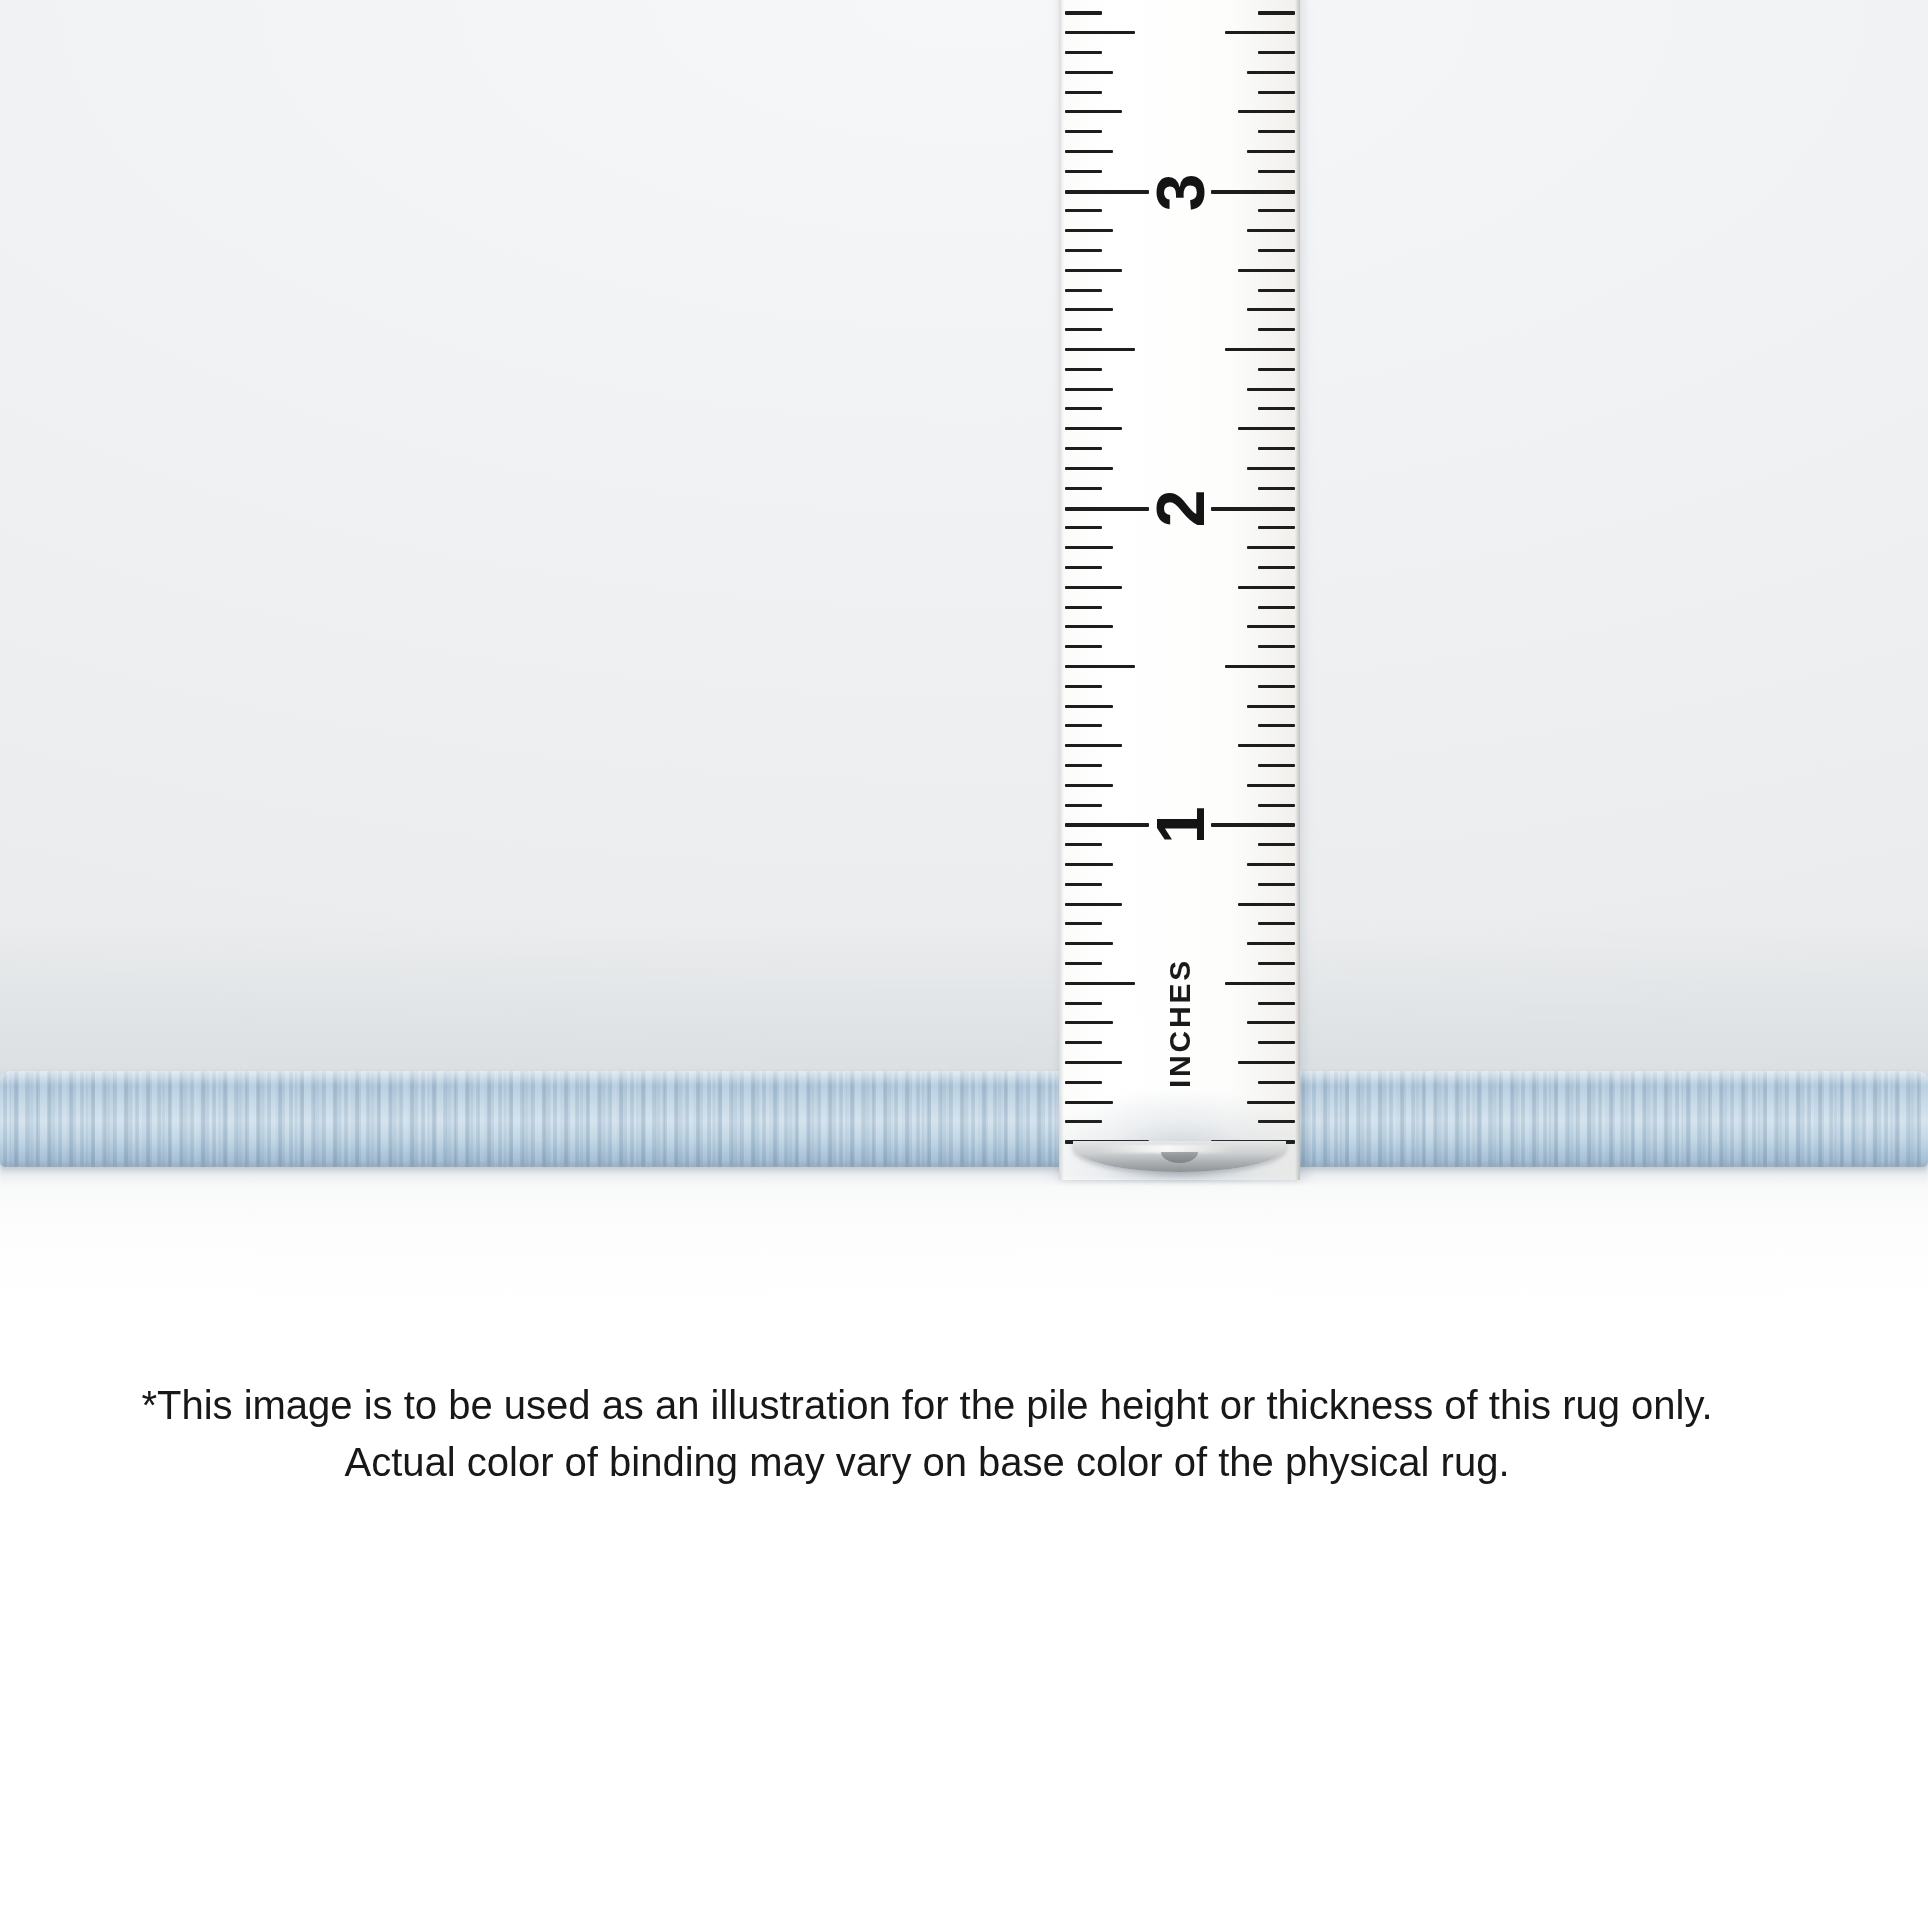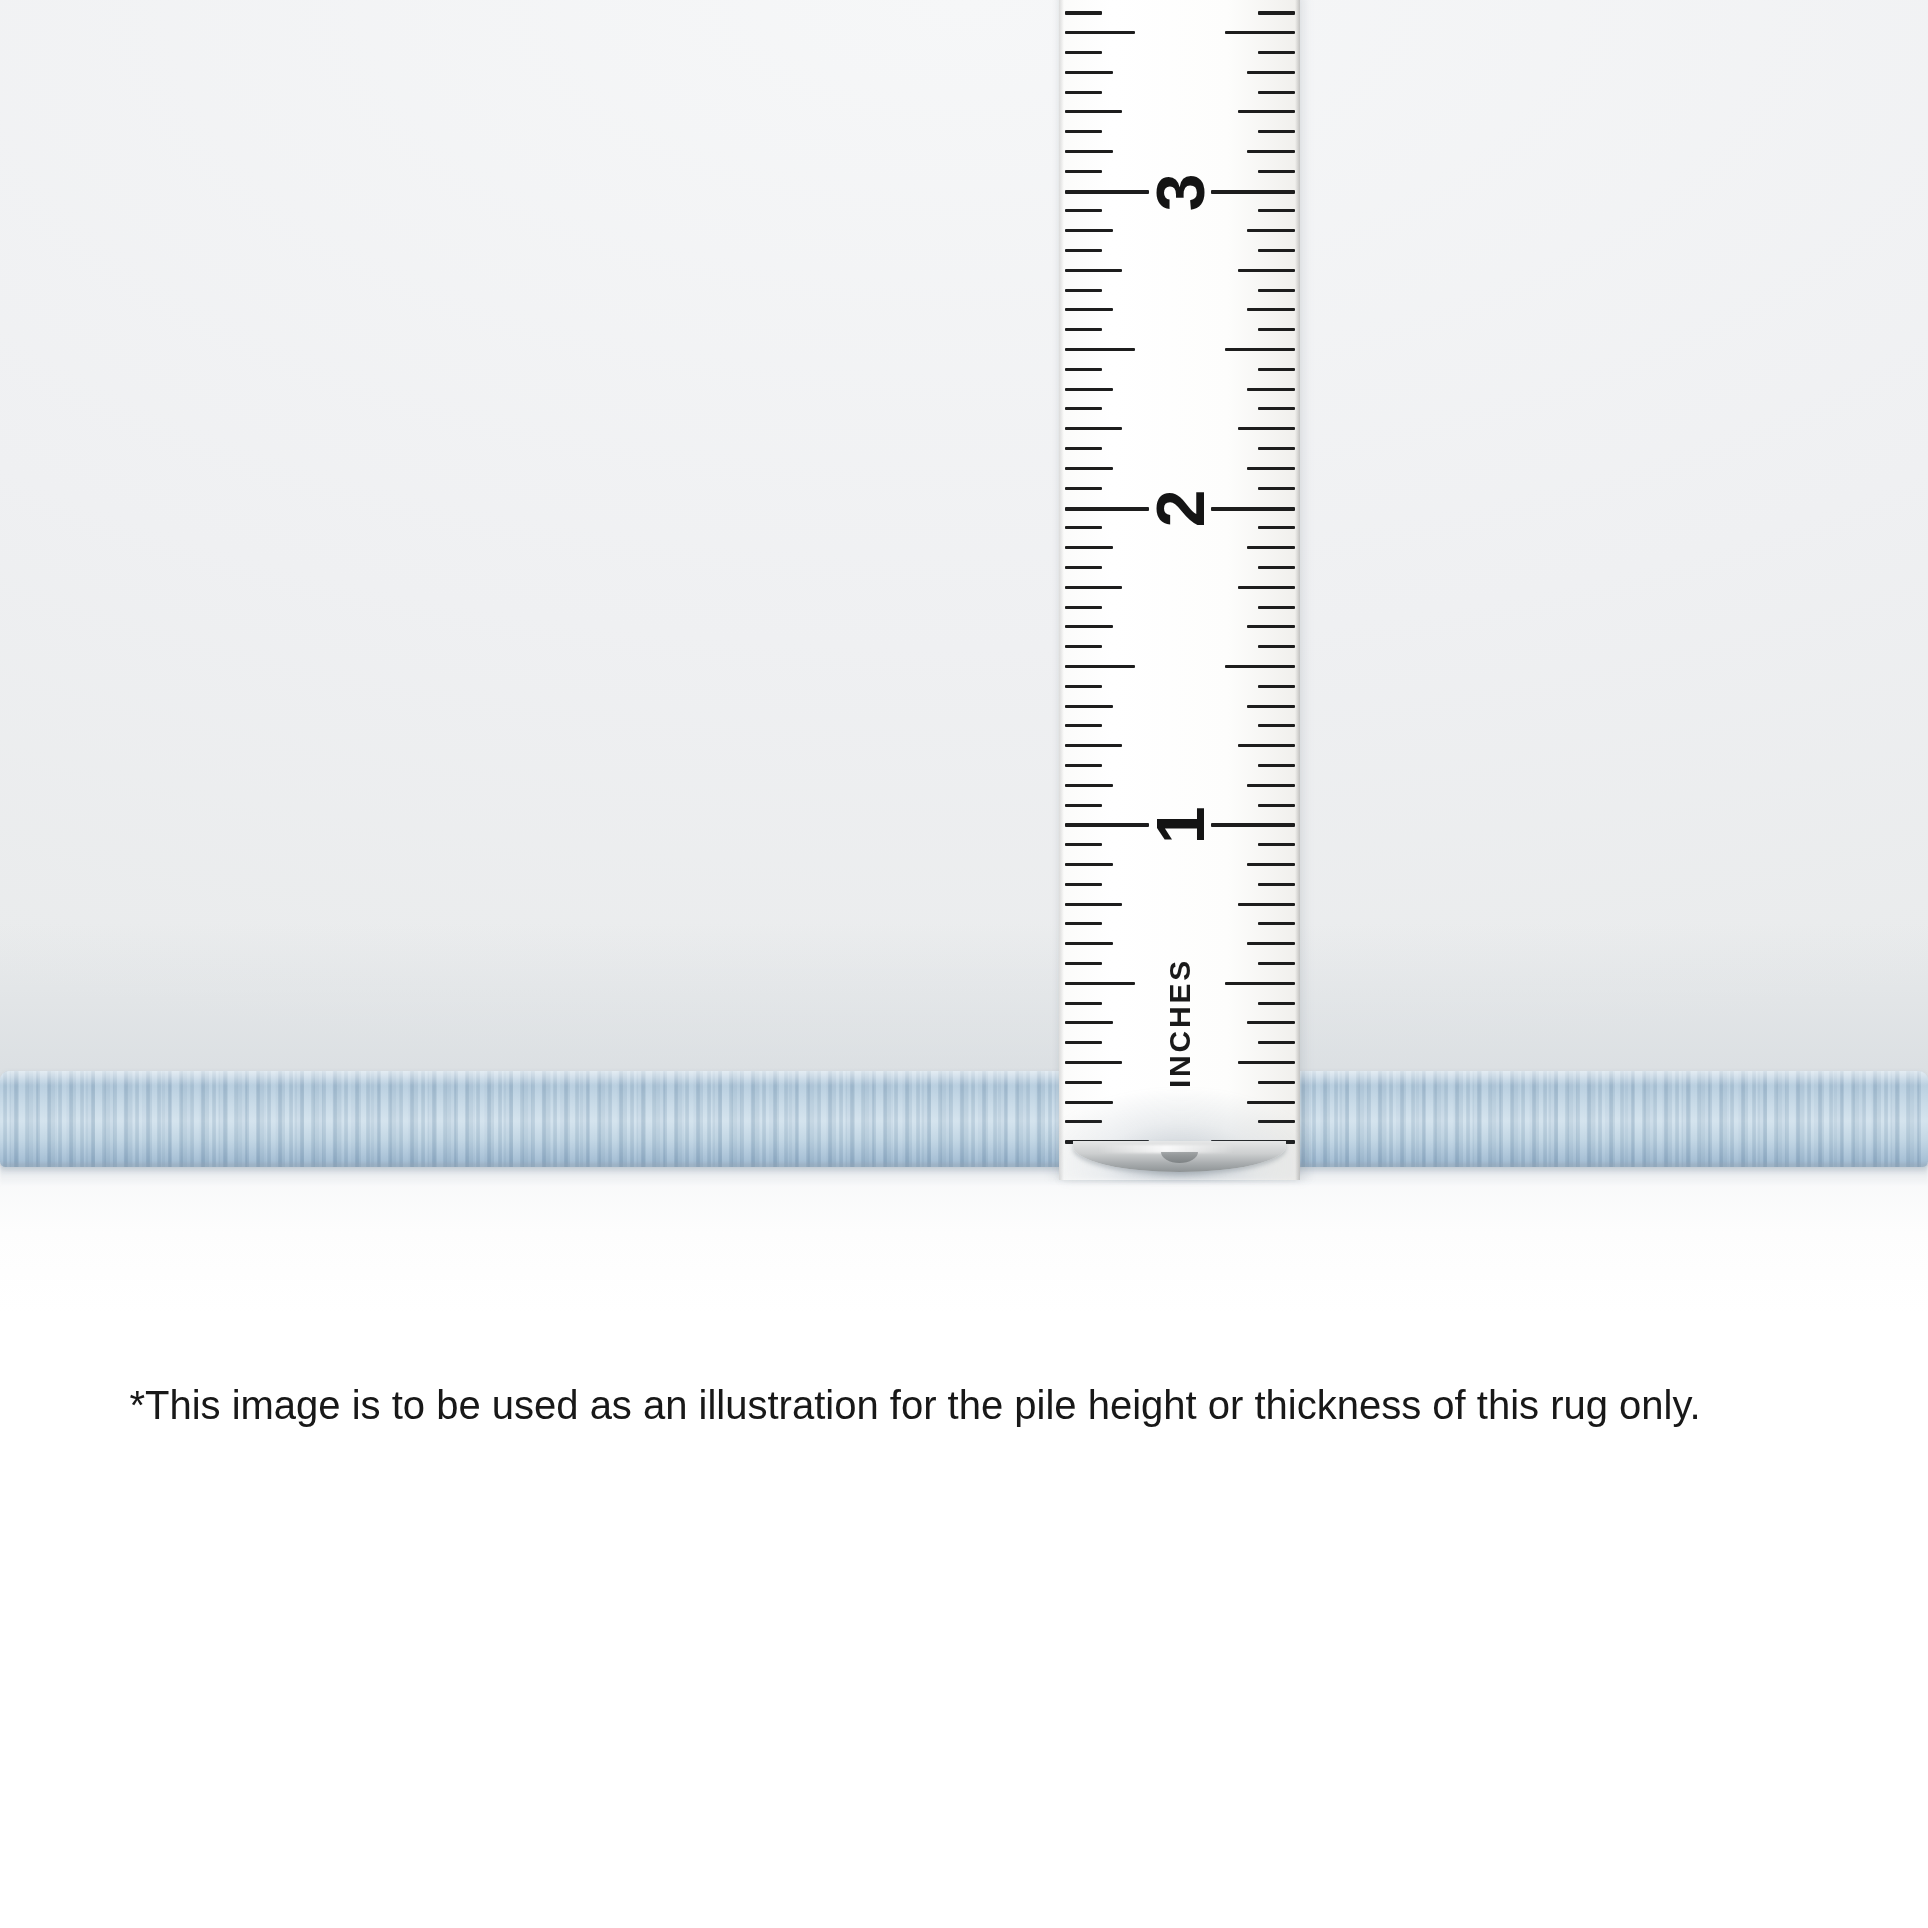--- a/index.html
+++ b/index.html
@@ -233,21 +233,21 @@
     top: 1071px;
     width: 266px;
     height: 110px;
     background: radial-gradient(55% 70% at 50% 85%, rgba(95,115,135,0.38) 0%, rgba(95,115,135,0.12) 55%, rgba(95,115,135,0) 100%);
     filter: blur(2.8px);
   }
 
   
   .caption {
     position: absolute;
-    left: 4px;
+    left: 16px;
     top: 1377px;
     width: 1822px;
     text-align: center;
     color: #181818;
     font-size: 40px;
     line-height: 1.42;
     font-family: "Liberation Sans", sans-serif;
     padding: 0 110px;
     box-sizing: border-box;
   }
@@ -400,16 +400,17 @@
 
     <div class="tip">
       <div class="tip-body"></div>
       <div class="tip-gloss"></div>
       <div class="tip-notch"></div>
     </div>
   </div>
 
   <div class="caption">
     <span class="line">*This image is to be used as an illustration for the pile height or thickness of this rug only.</span>
+    <span class="line">Actual color of binding may vary on base color of the physical rug.</span>
   </div>
 
 </div>
 
 
 </body></html>

